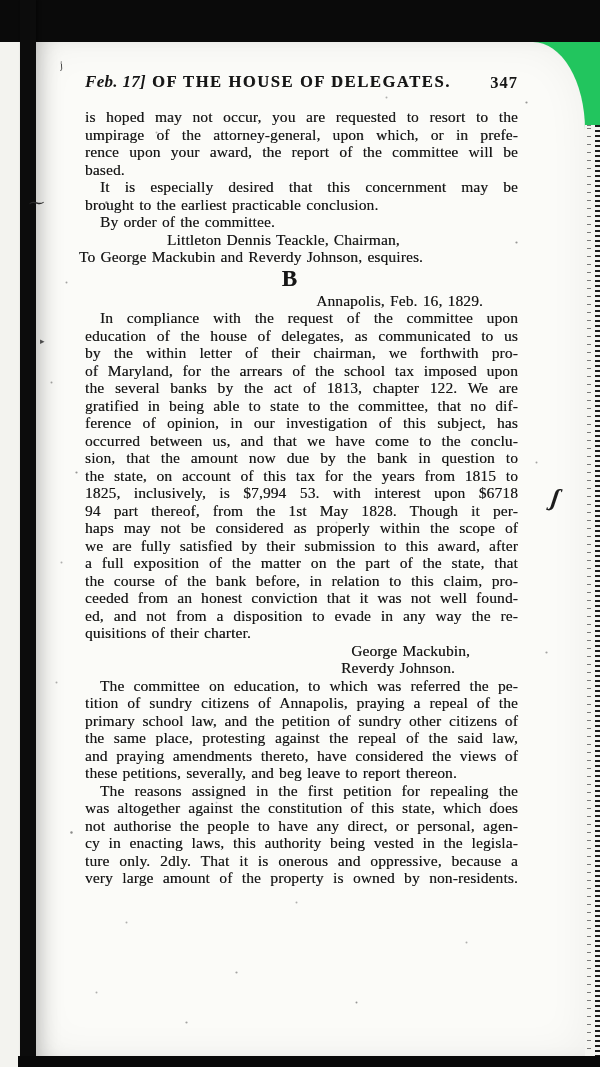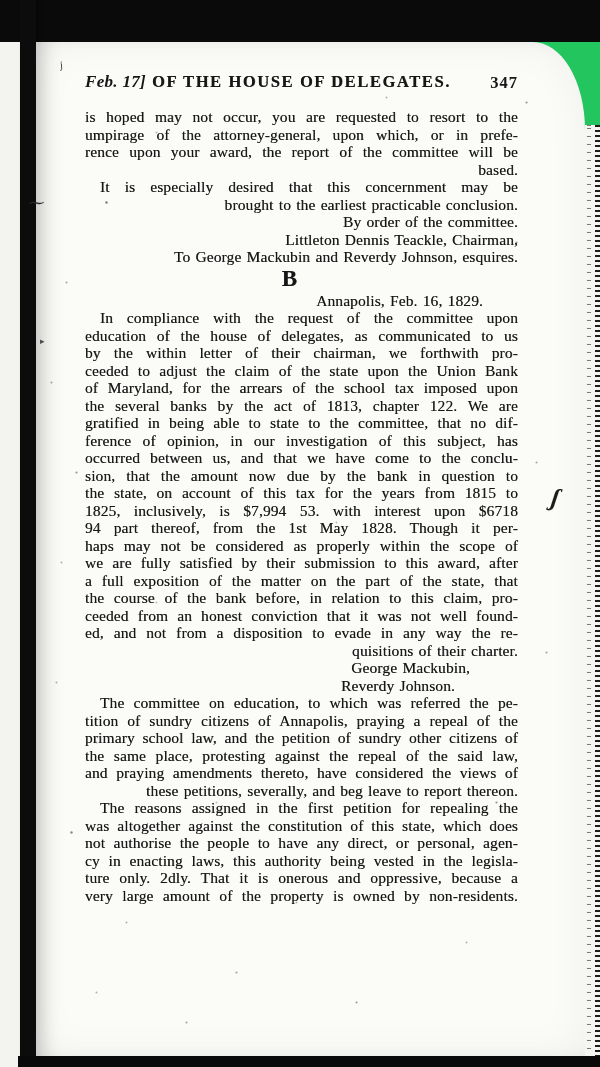--- a/index.html
+++ b/index.html
@@ -29,24 +29,24 @@
   
   .header{position:absolute;left:49px;top:30px;width:433px;height:20px;font-size:16.5px;font-weight:bold;}
   .header .date{position:absolute;left:0;top:0;font-style:italic;font-size:17px;letter-spacing:.3px;}
   .header .title{position:absolute;left:0;right:0;text-align:center;letter-spacing:1.6px;
     text-shadow:.3px .3px 0 rgba(20,20,20,.65);}
   .header .pageno{position:absolute;right:0;top:1px;letter-spacing:1px;}
   
   .text{position:absolute;left:49px;top:66px;width:433px;font-size:15.4px;line-height:17.5px;
     letter-spacing:.15px;word-spacing:1.2px;
     text-shadow:.28px .28px 0 rgba(22,22,22,.6);}
-  .tl{text-align:right;white-space:normal;}
+  .tl{text-align:left;white-space:normal;}
   .j{text-align:justify;text-align-last:justify;}
   .ind{text-indent:15px;}
-  .sig-chair{margin-left:120px;}
+  .sig-chair{margin-left:82px;}
   .outdent{margin-left:-6px;}
   .section-letter{text-align:center;font-size:23px;line-height:24px;font-weight:bold;
     transform:translateX(-12px);margin-top:1px;margin-bottom:1px;}
   .dateline{text-align:right;padding-right:35px;}
   .sig-right-1{text-align:right;padding-right:48px;}
   .sig-right-2{text-align:right;padding-right:63px;}
   
   .mark{position:absolute;color:#1d1d1d;text-shadow:none;}
   .mark-top{left:60px;top:58px;font-size:17px;font-style:italic;transform:rotate(-14deg);}
   .mark-dash{left:30px;top:193px;font-size:16px;color:#2a2a2a;transform:scaleX(1.4);}
@@ -109,21 +109,20 @@
       <div class="tl sig-chair">Littleton Dennis Teackle, Chairman,</div>
       <div class="tl outdent">To George Mackubin and Reverdy Johnson, esquires.</div>
 
       <div class="section-letter">B</div>
       <div class="tl dateline">Annapolis, Feb. 16, 1829.</div>
 
       <div>
         <div class="tl j ind">In compliance with the request of the committee upon</div>
         <div class="tl j">education of the house of delegates, as communicated to us</div>
         <div class="tl j">by the within letter of their chairman, we forthwith pro-</div>
-        <div class="tl j">ceeded to adjust the claim of the state upon the Union Bank</div>
         <div class="tl j">of Maryland, for the arrears of the school tax imposed upon</div>
         <div class="tl j">the several banks by the act of 1813, chapter 122.  We are</div>
         <div class="tl j">gratified in being able to state to the committee, that no dif-</div>
         <div class="tl j">ference of opinion, in our investigation of this subject, has</div>
         <div class="tl j">occurred between us, and that we have come to the conclu-</div>
         <div class="tl j">sion, that the amount now due by the bank in question to</div>
         <div class="tl j">the state, on account of this tax for the years from 1815 to</div>
         <div class="tl j">1825, inclusively, is $7,994 53. with interest upon $6718</div>
         <div class="tl j">94 part thereof, from the 1st May 1828.  Though it per-</div>
         <div class="tl j">haps may not be considered as properly within the scope of</div>

